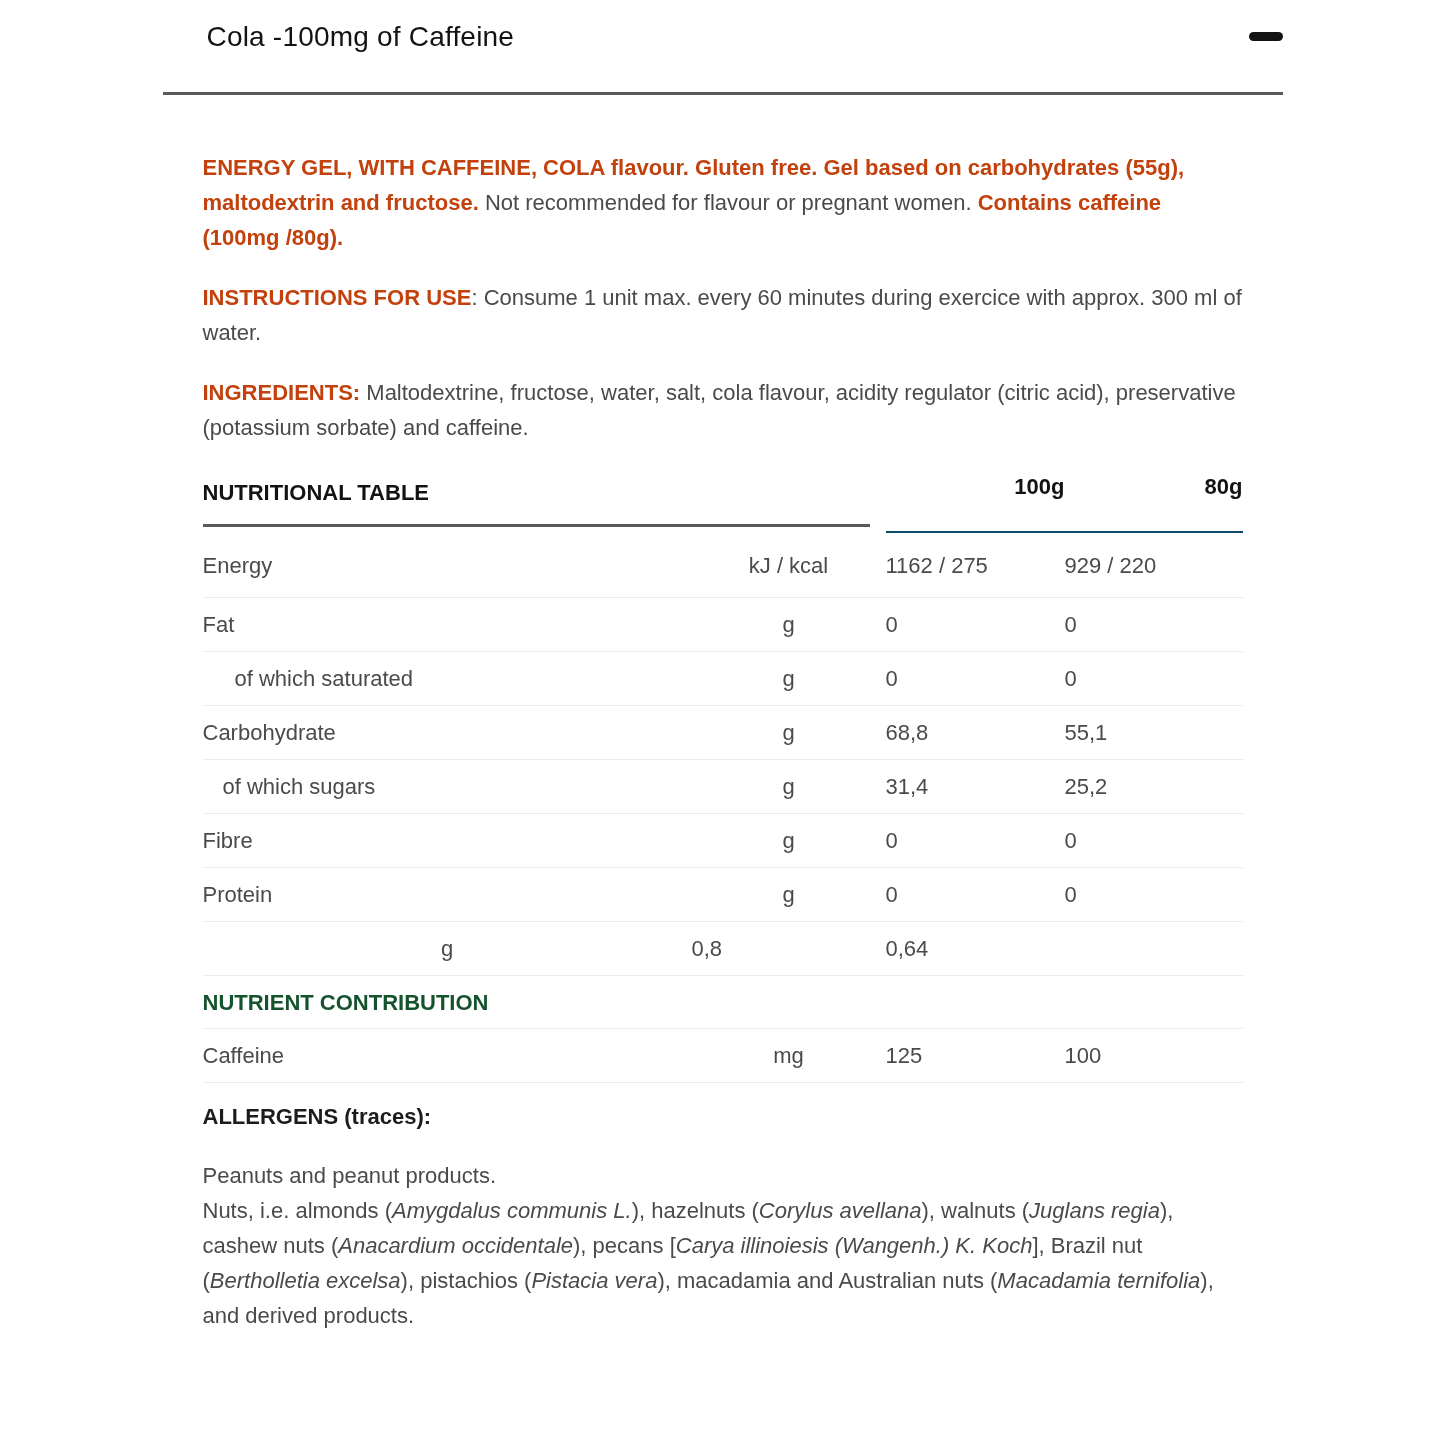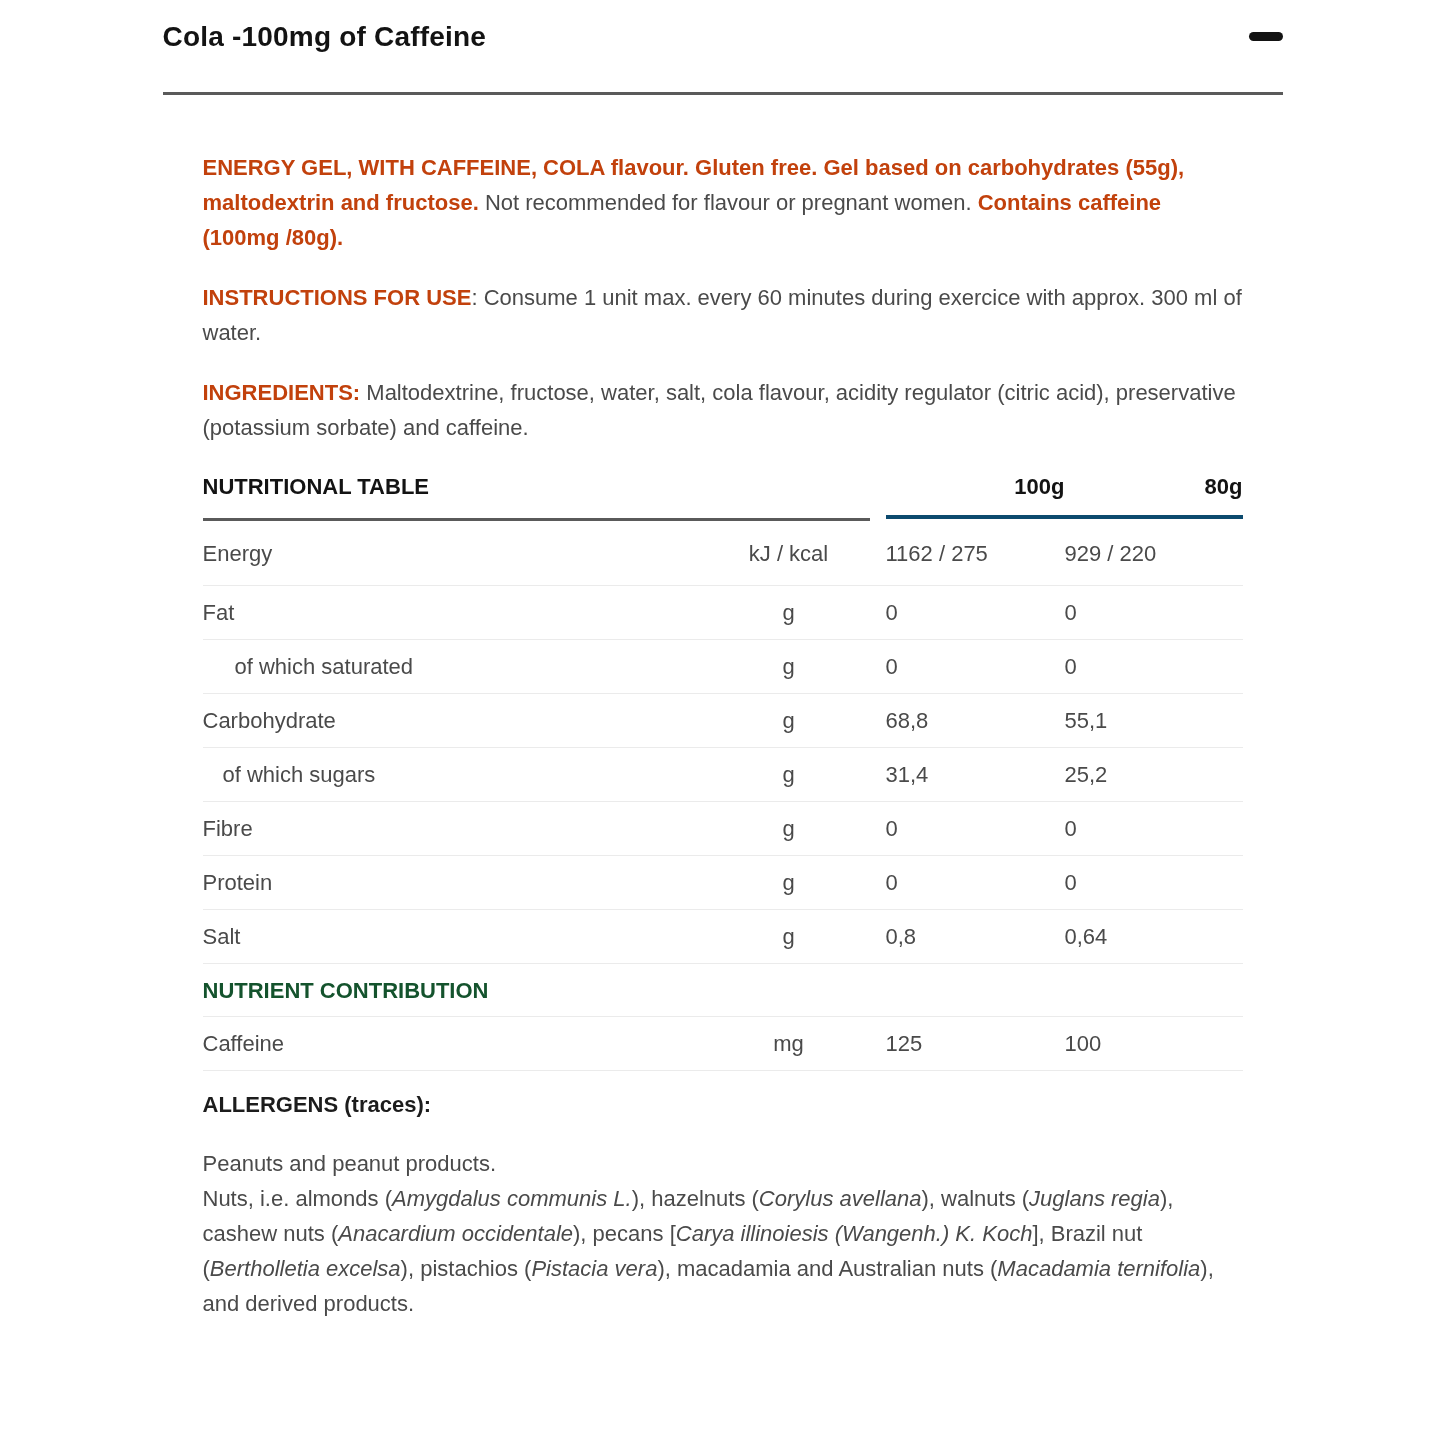--- a/index.html
+++ b/index.html
@@ -11,46 +11,47 @@
   }
   .card { width: 1120px; margin: 0 auto; padding-top: 20px; }
 
   
   .acc-header {
     display: flex; justify-content: space-between; align-items: flex-start;
     padding-bottom: 38px;
     border-bottom: 3px solid #5a5a5a;
   }
   .acc-title {
-    font-size: 28px; line-height: 34px; font-weight: bold; color: #131313;
+    font-size: 28px; line-height: 34px; font-weight: normal; color: #131313;
     letter-spacing: 0.2px;
+    margin-left: 44px;
   }
   .acc-toggle {
     background: none; border: none; padding: 12px 0 0 0; cursor: pointer;
   }
   .minus-bar { display: block; width: 34px; height: 9px; background: #131313; border-radius: 5px; }
 
   .content { padding: 0 40px; font-size: 22px; line-height: 35px; }
 
   .para { margin: 25px 0 0 0; }
   .para.first { margin-top: 55px; }
   .b { font-weight: bold; color: #c2410c; }
   .i { font-style: italic; }
 
   
   .ntable { margin-top: 24px; }
-  .thead { display: flex; align-items: flex-start; }
+  .thead { display: flex; align-items: center; }
   .thead-left {
     flex: 1; margin-right: 16px; padding-bottom: 14px;
     border-bottom: 3px solid #5a5a5a;
     font-weight: bold; color: #131313;
   }
   .thead-right {
     width: 357px; display: grid; grid-template-columns: 179px 178px;
-    padding-bottom: 11px; border-bottom: 4px solid #0c4a6e;
+    padding-bottom: 27px; border-bottom: 2px solid #0c4a6e;
     font-weight: bold; color: #131313; text-align: right;
   }
   .t-row {
     display: grid; grid-template-columns: 1fr 194px 179px 178px;
     min-height: 53px; align-items: center;
     border-bottom: 1px solid #ebebeb;
   }
   .t-body-1 .t-row:first-child { min-height: 64px; }
   .t-unit { text-align: center; }
   .t-val { }
@@ -136,21 +137,20 @@
             <span class="t-val">0</span>
             <span class="t-val">0</span>
           </div>
           <div class="t-row">
             <span class="t-label">Protein</span>
             <span class="t-unit">g</span>
             <span class="t-val">0</span>
             <span class="t-val">0</span>
           </div>
           <div class="t-row">
-            <span class="t-label">Salt</span>
             <span class="t-unit">g</span>
             <span class="t-val">0,8</span>
             <span class="t-val">0,64</span>
           </div>
         </div>
 
       <div class="t-section">
         <span>NUTRIENT CONTRIBUTION</span>
       </div>
 

